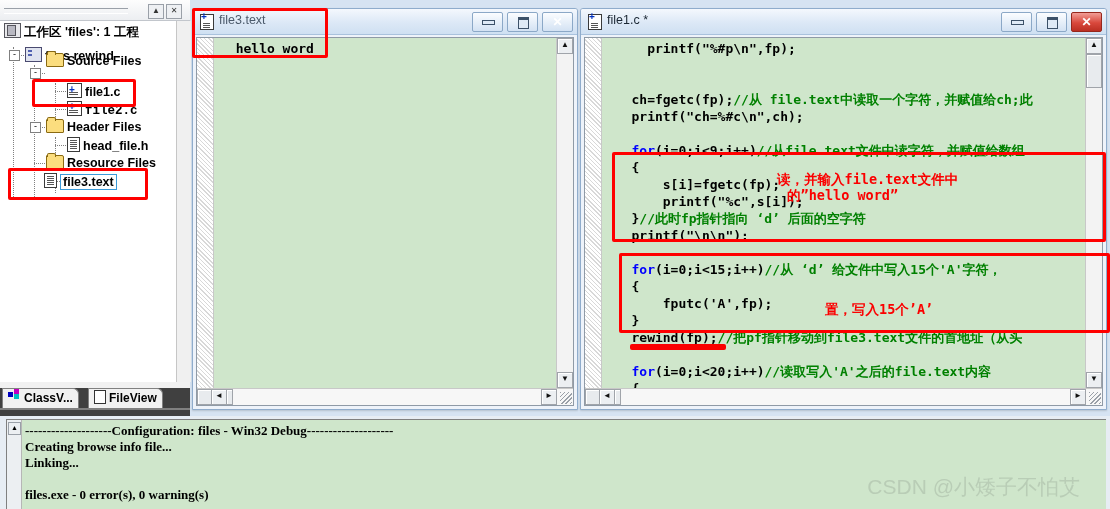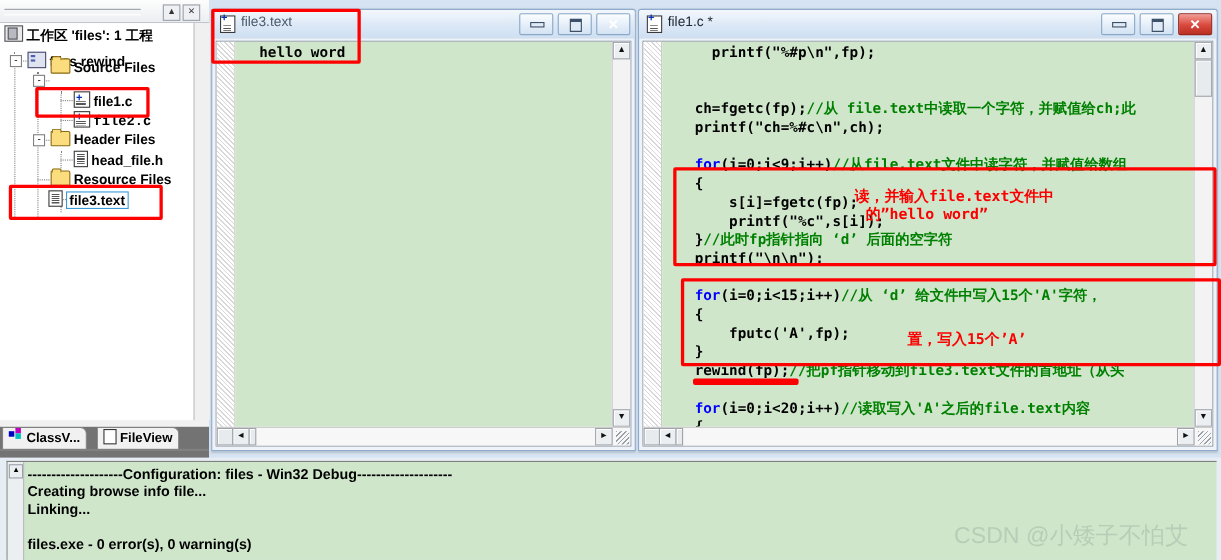--- a/index.html
+++ b/index.html
@@ -67,21 +67,21 @@
   .tbox{position:absolute;width:9px;height:9px;background:#fff;border:1px solid #808080;
         font-size:9px;line-height:7px;text-align:center;color:#000;font-family:"Liberation Sans",sans-serif;}
 
   
   .tsel{border:1px solid #3a9ad9;padding:0 2px;background:#fff;}
 
   
   .redbox{position:absolute;border:3px solid #f00;border-radius:2px;pointer-events:none;}
 
   
-  #ws-tabs{position:absolute;left:0;top:388px;width:190px;height:36px;background:#737373;}
+  #ws-tabs{position:absolute;left:0;top:388px;width:190px;height:36px;background:#404040;}
   .wtab{position:absolute;top:0;height:20px;background:#f1f1f1;
         border:1px solid #808080;border-bottom:none;border-radius:0 6px 0 0;
         font-size:12px;font-weight:bold;line-height:19px;padding:0 5px;color:#000;
         font-family:"Liberation Sans",sans-serif;white-space:nowrap;}
   #wtab0{left:2px;}
   #wtab1{left:88px;}
   .tabico{display:inline-block;width:13px;height:12px;vertical-align:-2px;margin-right:3px;position:relative;}
   .ic-class{background:transparent;}
   .ic-class:before{content:"";position:absolute;left:0;top:0;width:5px;height:5px;background:#0000c0;}
   .ic-class:after{content:"";position:absolute;left:6px;top:2px;width:5px;height:5px;background:#00c0c0;box-shadow:0 -5px 0 #c000c0;}
@@ -141,21 +141,21 @@
   .ink{position:absolute;color:#fb0000;font-weight:bold;white-space:pre;
        font-family:"DejaVu Sans Mono","Liberation Mono",monospace;font-size:13.5px;line-height:17px;}
   .inkline{position:absolute;background:#fb0000;border-radius:2px;}
 
   
   #output{position:absolute;left:0;top:416px;width:1110px;height:93px;background:#e7edf4;}
   #out-inner{position:absolute;left:6px;top:3px;right:4px;bottom:0;background:#cfe6cb;
        border-top:1px solid #808080;border-left:1px solid #808080;}
   #out-gutter{position:absolute;left:0;top:0;bottom:0;width:14px;background:#eceff2;border-right:1px solid #b6b6b6;}
   #out-text{position:absolute;left:18px;top:3px;right:4px;bottom:0;
-       font-family:Liberation Sans, sans-serif;font-size:13px;font-weight:bold;
+       font-family:Liberation Serif, serif;font-size:13px;font-weight:bold;
        line-height:16px;color:#000;white-space:pre;}
   #out-arrow{position:absolute;left:1px;top:2px;width:11px;height:11px;background:#eceff2;border:1px solid #9aa0a8;
        font-size:7px;line-height:9px;text-align:center;}
   #watermark{position:absolute;right:30px;bottom:8px;font-size:21px;color:#b9cdb6;
        font-family:"Liberation Sans",sans-serif;white-space:nowrap;}
 </style>
 </head>
 <body>
 
 <div class="root">

